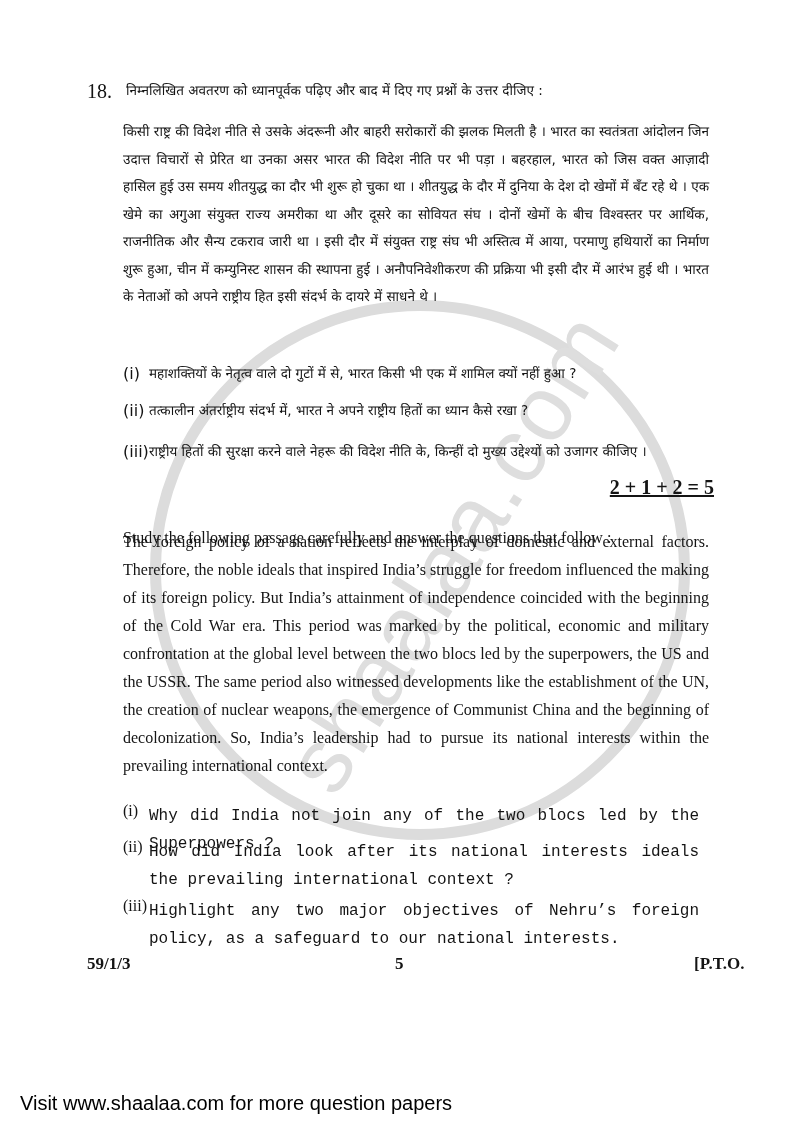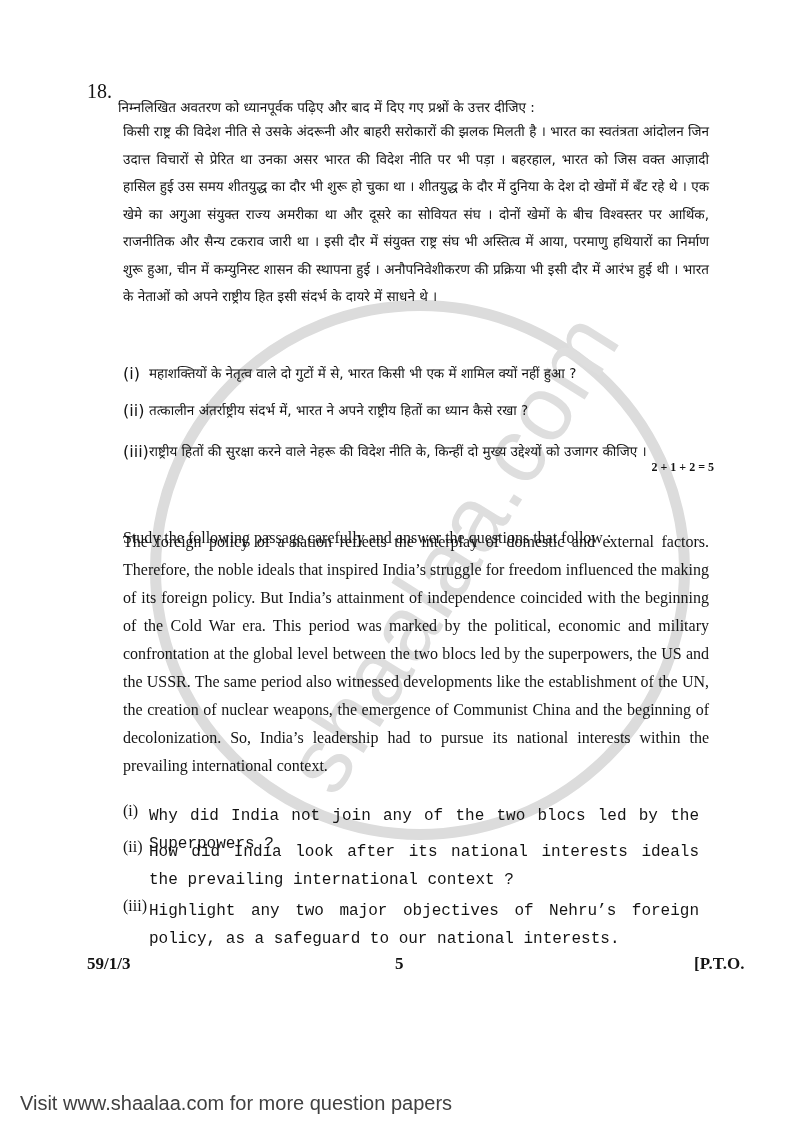--- a/index.html
+++ b/index.html
@@ -12,39 +12,39 @@
       border: 11px solid #dcdcdc; border-radius: 50%; box-sizing: border-box; z-index: 0;
     }
     .watermark-text {
       position: absolute; left: 200px; top: 535px; width: 460px; text-align: center;
       transform: rotate(-58deg); font-family: "Liberation Sans", "DejaVu Sans", sans-serif;
       font-size: 92px; color: #dedede; z-index: 0; letter-spacing: 2px;
     }
     .content { position: absolute; left: 0; top: 0; width: 800px; z-index: 1; }
     .qnum { position: absolute; left: 87px; top: 80px; font-size: 20px; }
     .hi { font-family: "DejaVu Sans", sans-serif; font-size: 13.5px; }
-    .q-instr { position: absolute; left: 118px; top: 81px; margin-top: 17px; }
+    .q-instr { position: absolute; left: 126px; top: 81px; }
     .para {
       position: absolute; left: 123px; width: 586px; text-align: justify;
       text-align-last: left;
     }
     .para-hi { top: 118px; line-height: 27.5px; }
     .sub { position: absolute; left: 123px; width: 590px; }
     .sub .num { position: absolute; left: 0; top: 0; font-size: 16px; }
     .sub .txt { position: absolute; left: 26px; width: 550px; text-align: justify; text-align-last: left; }
-    .marks { position: absolute; right: 86px; top: 460px; font-weight: bold; font-size: 12px; }
+    .marks { position: absolute; right: 86px; top: 476px; font-weight: bold; font-size: 20px; text-decoration: underline; }
     .en { font-size: 16px; }
     .instr-en { position: absolute; left: 123px; top: 508px; margin-top: 21px; }
     .para-en { top: 528px; line-height: 28px; }
     .sub.en .txt { line-height: 28px; font-family: Liberation Mono, monospace; }
     .footer { position: absolute; top: 954px; font-weight: bold; font-size: 17px; }
     .f-code { left: 87px; } .f-page { left: 395px; } .f-pto { left: 694px; }
     .visit {
       position: absolute; left: 20px; top: 1092px; font-family: "Liberation Sans", "DejaVu Sans", sans-serif;
-      font-size: 20px; color: #404040;
+      font-size: 20px; color: #000000;
     }
   </style>
 </head>
 <body>
 
 <div class="watermark-ring"></div>
 <div class="watermark-text">shaalaa.com</div>
 
 <div class="content">
   <div class="qnum">18.</div>

